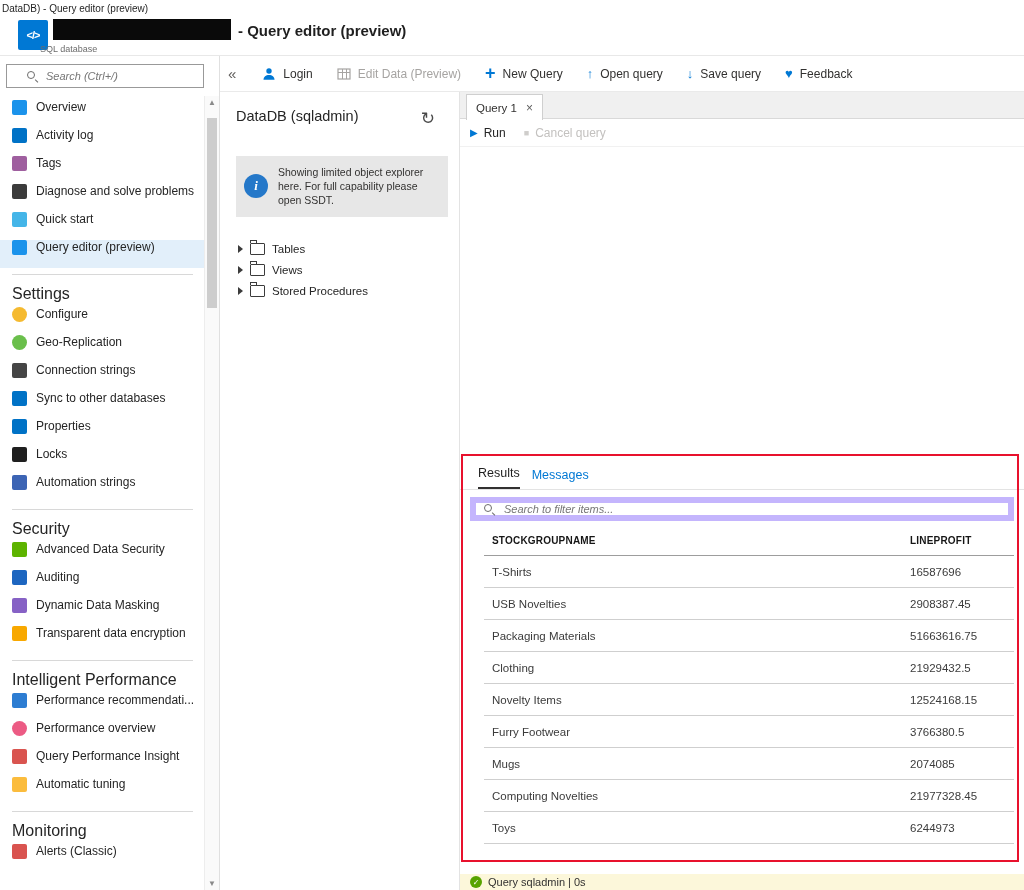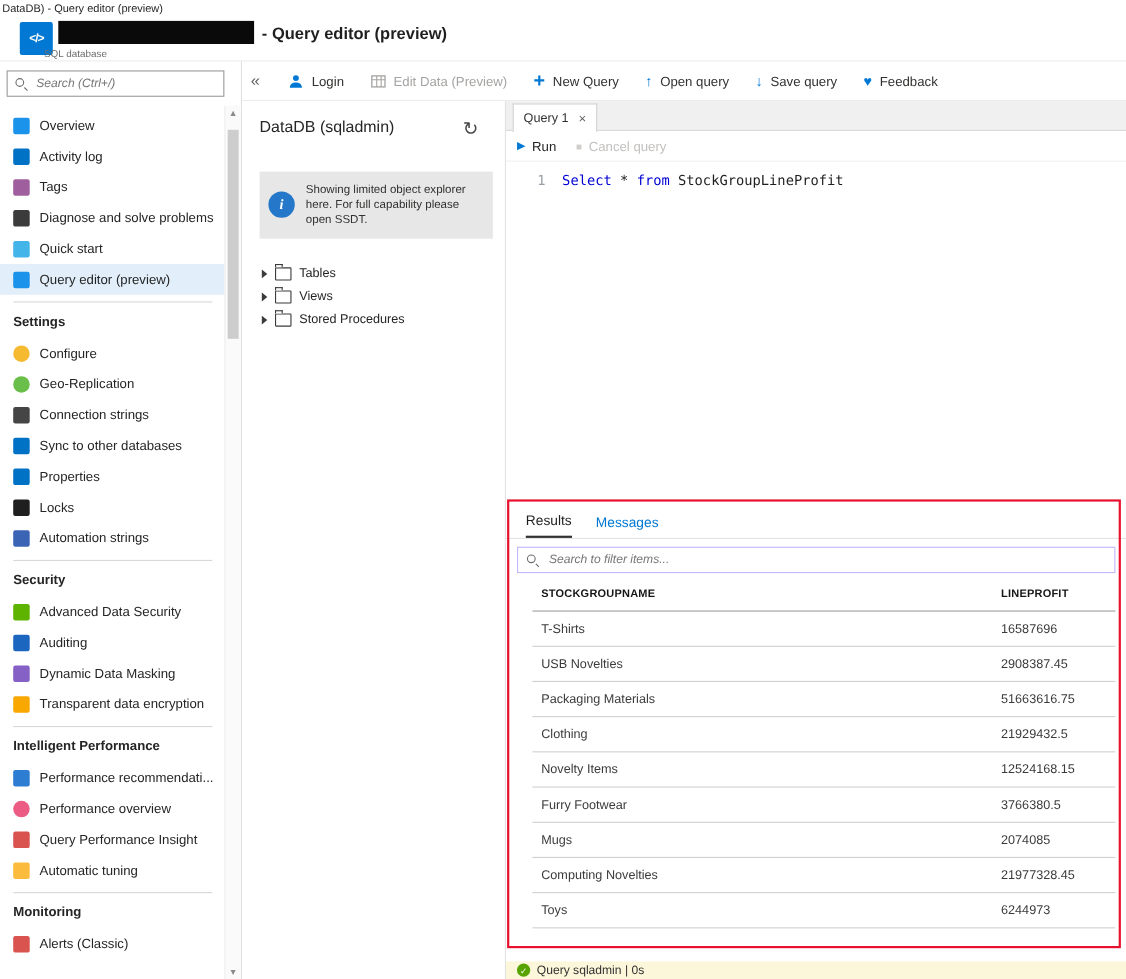--- a/index.html
+++ b/index.html
@@ -11,32 +11,32 @@
 
   
   .header{position:absolute;left:0;top:16px;width:100%;height:40px;background:#fff;border-bottom:1px solid #e8e8e8;box-sizing:border-box}
   .db-icon{position:absolute;left:18px;top:4px;width:30px;height:30px;background:#0078d4;color:#fff;border-radius:2px;display:flex;align-items:center;justify-content:center;font-size:11px;font-weight:bold;letter-spacing:-1px}
   .redact{position:absolute;left:53px;top:3px;width:178px;height:21px;background:#0a0a0a}
   .page-title{position:absolute;left:238px;top:6px;font-size:15px;font-weight:bold;color:#1f1f1f}
   .subtitle{position:absolute;left:40px;top:28px;font-size:9px;color:#6c6c6c}
 
   
   .sidebar{position:absolute;left:0;top:56px;width:220px;height:834px;background:#fff;border-right:1px solid #e0e0e0;box-sizing:border-box;overflow:hidden}
-  .search-box{position:absolute;left:6px;top:8px;width:198px;height:24px;border:1px solid #999;background:#fff;display:flex;align-items:center;gap:6px;padding:0 7px;box-sizing:border-box}
+  .search-box{position:absolute;left:6px;top:8px;width:198px;height:24px;border:1px solid #999;background:#fff;display:flex;align-items:center;gap:6px;padding:0 20px;box-sizing:border-box}
   .search-box input{border:none;outline:none;flex:1;font-size:11px;font-family:inherit;color:#444;background:transparent;min-width:0}
   input::placeholder{font-style:italic;color:#767676}
   .mag{width:11px;height:11px;position:relative;flex:none}
   .mag::before{content:"";position:absolute;left:0;top:0;width:6px;height:6px;border:1.3px solid #6d6d6d;border-radius:50%}
   .mag::after{content:"";position:absolute;left:7.5px;top:8px;width:4px;height:1.4px;background:#6d6d6d;transform:rotate(45deg);transform-origin:left center}
   .nav{position:absolute;left:0;top:44px;width:205px}
-  .nav-item{height:28px;display:flex;align-items:center;padding-left:12px;gap:9px;font-size:12px;color:#252525;cursor:pointer}
+  .nav-item{height:28px;display:flex;align-items:flex-start;padding-left:12px;gap:9px;font-size:12px;color:#252525;cursor:pointer}
   .nav-item.selected{background:#e2effa}
   .nav-ico{width:15px;height:15px;border-radius:2px;flex:none}
   .nav-ico.round{border-radius:50%}
-  .nav-section{margin:6px 12px 0 12px;border-top:1px solid #d8d8d8;padding-top:10px;height:22px;font-size:12px;font-weight:bold;color:#252525;box-sizing:content-box}
+  .nav-section{margin:6px 12px 0 12px;border-top:1px solid #d8d8d8;padding-top:10px;height:22px;font-size:16px;font-weight:normal;color:#252525;box-sizing:content-box}
   .sb-scroll{position:absolute;right:0;top:40px;bottom:0;width:15px;background:#fafafa;border-left:1px solid #ededed;display:flex;flex-direction:column;align-items:center;justify-content:space-between;padding:2px 0;font-size:8px;color:#8a8a8a;box-sizing:border-box}
   .sb-thumb{position:absolute;right:2px;top:62px;width:10px;height:190px;background:#cdcdcd}
 
   
   .toolbar{position:absolute;left:220px;top:56px;width:804px;height:36px;background:#fff;border-bottom:1px solid #eaeaea;display:flex;align-items:center;gap:24px;padding-left:8px;font-size:12px;color:#323130;box-sizing:border-box}
   .collapse{color:#605e5c;font-size:15px;cursor:pointer;margin-right:2px}
   .tb-btn{display:flex;align-items:center;gap:7px;cursor:pointer;white-space:nowrap}
   .tb-btn.disabled{color:#a6a4a2;cursor:default}
   .tb-glyph{color:#0078d4;font-size:13px;line-height:1}
   .tb-plus{color:#0078d4;font-size:18px;font-weight:bold;line-height:1;margin-top:-2px}
@@ -64,25 +64,25 @@
   .runbtn .rtri{color:#0078d4;font-size:10px}
   .cancelbtn{display:flex;align-items:center;gap:6px;color:#c3c1bf;cursor:default}
   .cancelbtn .sq{font-size:9px;color:#cfcdcb}
   .code{position:absolute;left:0;top:55px;width:100%;height:310px;font-family:"DejaVu Sans Mono","Liberation Mono",monospace;font-size:12.5px;color:#1f1f1f}
   .code-line{padding-top:9px;white-space:pre}
   .gutter{display:inline-block;width:36px;text-align:right;padding-right:15px;color:#9aa0a6}
   .kw{color:#0000d4}
 
   
   .results{position:absolute;left:0;top:366px;width:100%;height:416px}
-  .rtabs{height:32px;display:flex;align-items:flex-end;gap:22px;padding-left:18px;border-bottom:1px solid #e3e3e3;box-sizing:border-box}
+  .rtabs{height:32px;display:flex;align-items:flex-end;gap:12px;padding-left:18px;border-bottom:1px solid #e3e3e3;box-sizing:border-box}
   .rtab{font-size:12.5px;padding-bottom:7px;cursor:pointer}
   .rtab.active{color:#1f1f1f;border-bottom:2px solid #323130;font-weight:normal}
   .rtab.link{color:#0078d4}
-  .filter-box{margin:7px 10px 0 10px;height:24px;border:1px solid #c4b5fd;display:flex;align-items:center;gap:7px;padding:0 8px;box-sizing:border-box}
+  .filter-box{margin:7px 10px 0 10px;height:24px;border:6px solid #c4b5fd;display:flex;align-items:center;gap:7px;padding:0 8px;box-sizing:border-box}
   .filter-box input{border:none;outline:none;flex:1;font-size:11px;font-family:inherit;color:#444;background:transparent;min-width:0}
   .rtable{margin:4px 10px 0 24px}
   .thead{display:flex;height:30px;align-items:center;border-bottom:1px solid #9d9d9d;font-size:10px;font-weight:bold;color:#161616;letter-spacing:.2px}
   .trow{display:flex;height:31px;align-items:center;border-bottom:1px solid #cfcfcf;font-size:11.5px;color:#3b3b3b;cursor:pointer}
   .c1{flex:1;padding-left:8px}
   .c2{flex:0 0 104px}
 
   
   .statusbar{position:absolute;left:0;bottom:0;width:100%;height:16px;background:#fcf7da;display:flex;align-items:center;gap:6px;padding-left:10px;font-size:11px;color:#323130;box-sizing:border-box}
   .check-ico{width:12px;height:12px;border-radius:50%;color:#fff;font-size:8px;display:flex;align-items:center;justify-content:center;flex:none}
@@ -286,23 +286,20 @@
     <div class="runbar">
       <div class="runbtn">
         <span class="rtri">▶</span>
         <span>Run</span>
       </div>
       <div class="cancelbtn">
         <span class="sq">■</span>
         <span>Cancel query</span>
       </div>
     </div>
-    <div class="code">
-      <div class="code-line"><span class="gutter">1</span><span class="kw">Select</span> <span>*</span> <span class="kw">from</span> <span>StockGroupLineProfit</span></div>
-    </div>
 
     <div class="results">
       <div class="rtabs">
         <span class="rtab active">Results</span>
         <span class="rtab link">Messages</span>
       </div>
       <div class="filter-box">
         <span class="mag"></span>
         <input type="text" placeholder="Search to filter items..." style="">
       </div>

